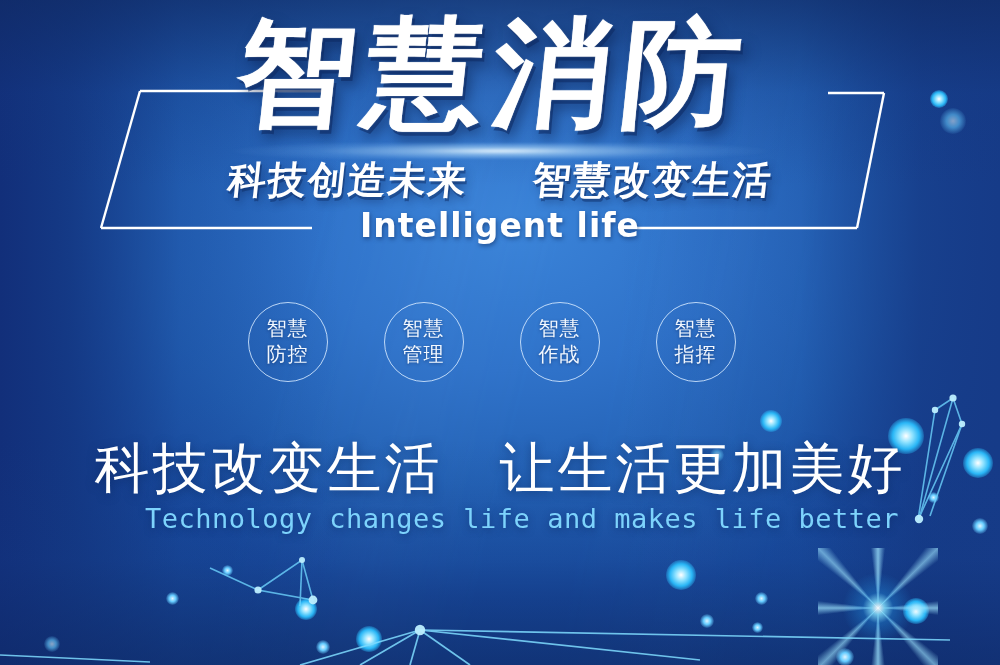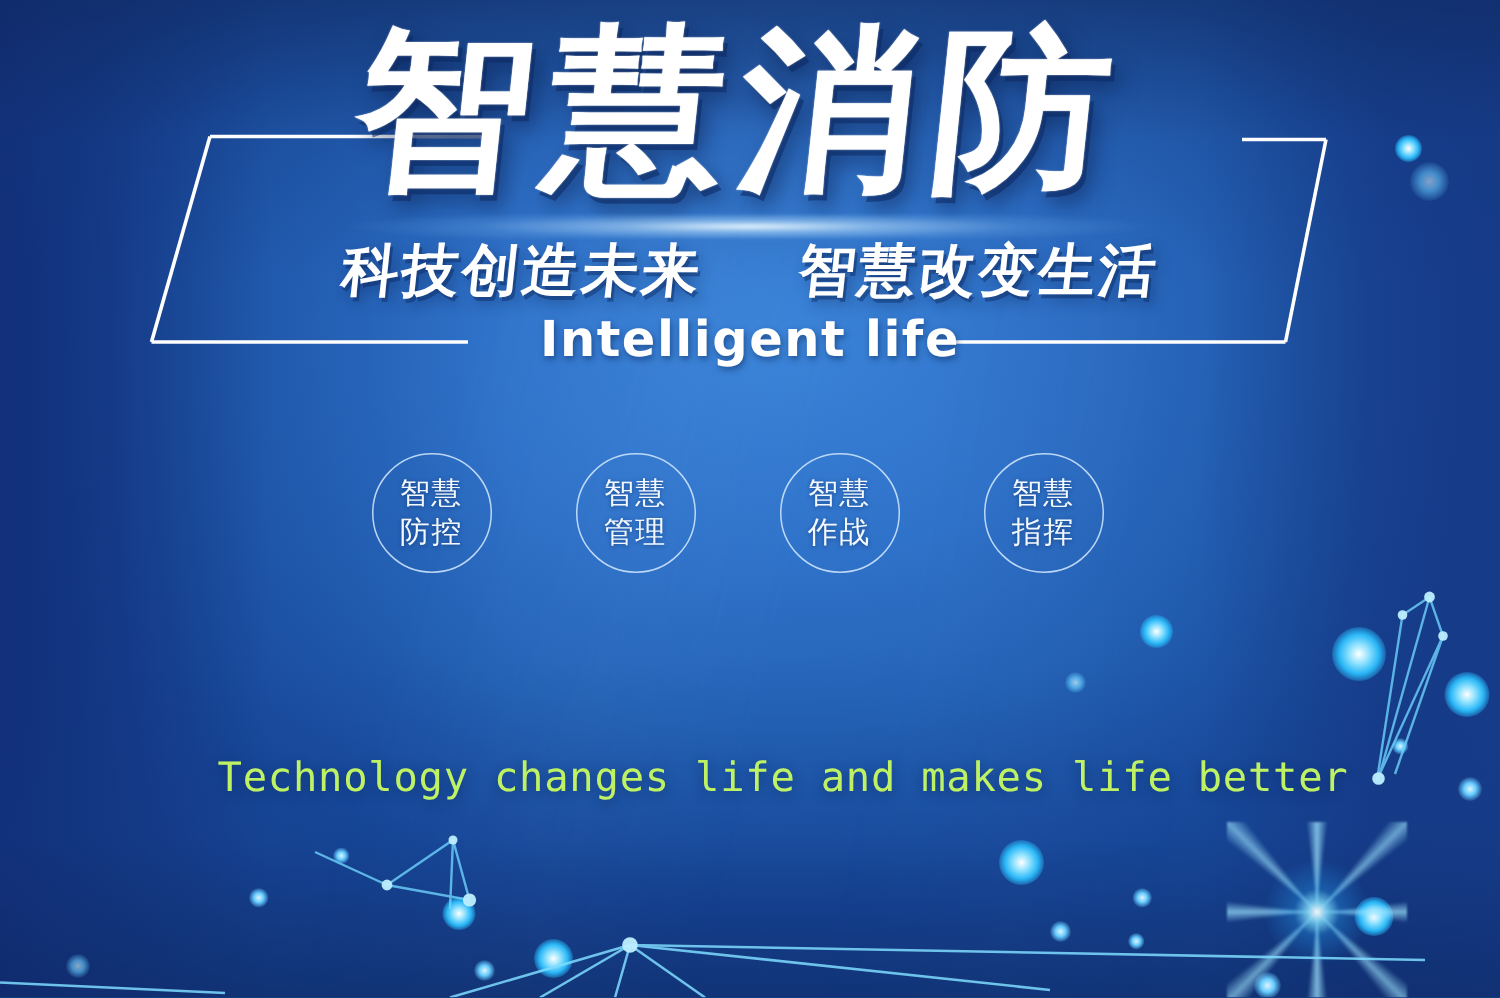--- a/index.html
+++ b/index.html
@@ -178,21 +178,21 @@
   .slogan-cn .gap { display: inline-block; width: 16px; }
 
   .slogan-en {
     position: absolute;
     left: 0; right: 0;
     top: 503px;
     text-align: center;
     font-family: "DejaVu Sans Mono", "Liberation Mono", monospace;
     font-size: 27px;
     letter-spacing: 0.5px;
-    color: #bef264;
+    color: #7dd3fc;
     text-shadow: 0 2px 7px rgba(10,34,86,.5);
     white-space: nowrap;
     padding-left: 44px;
   }
 
   
   .fx { position: absolute; inset: 0; pointer-events: none; }
   .dot {
     position: absolute;
     border-radius: 50%;
@@ -333,15 +333,20 @@
     <div class="badge">
       <span>智慧</span>
       <span>作战</span>
     </div>
     <div class="badge">
       <span>智慧</span>
       <span>指挥</span>
     </div>
   </div>
 
+  <div class="slogan-cn">
+    <span>科技改变生活</span>
+    <span class="gap"></span>
+    <span>让生活更加美好</span>
+  </div>
   <div class="slogan-en">Technology changes life and makes life better</div>
 
 </div>
 
 </body></html>

